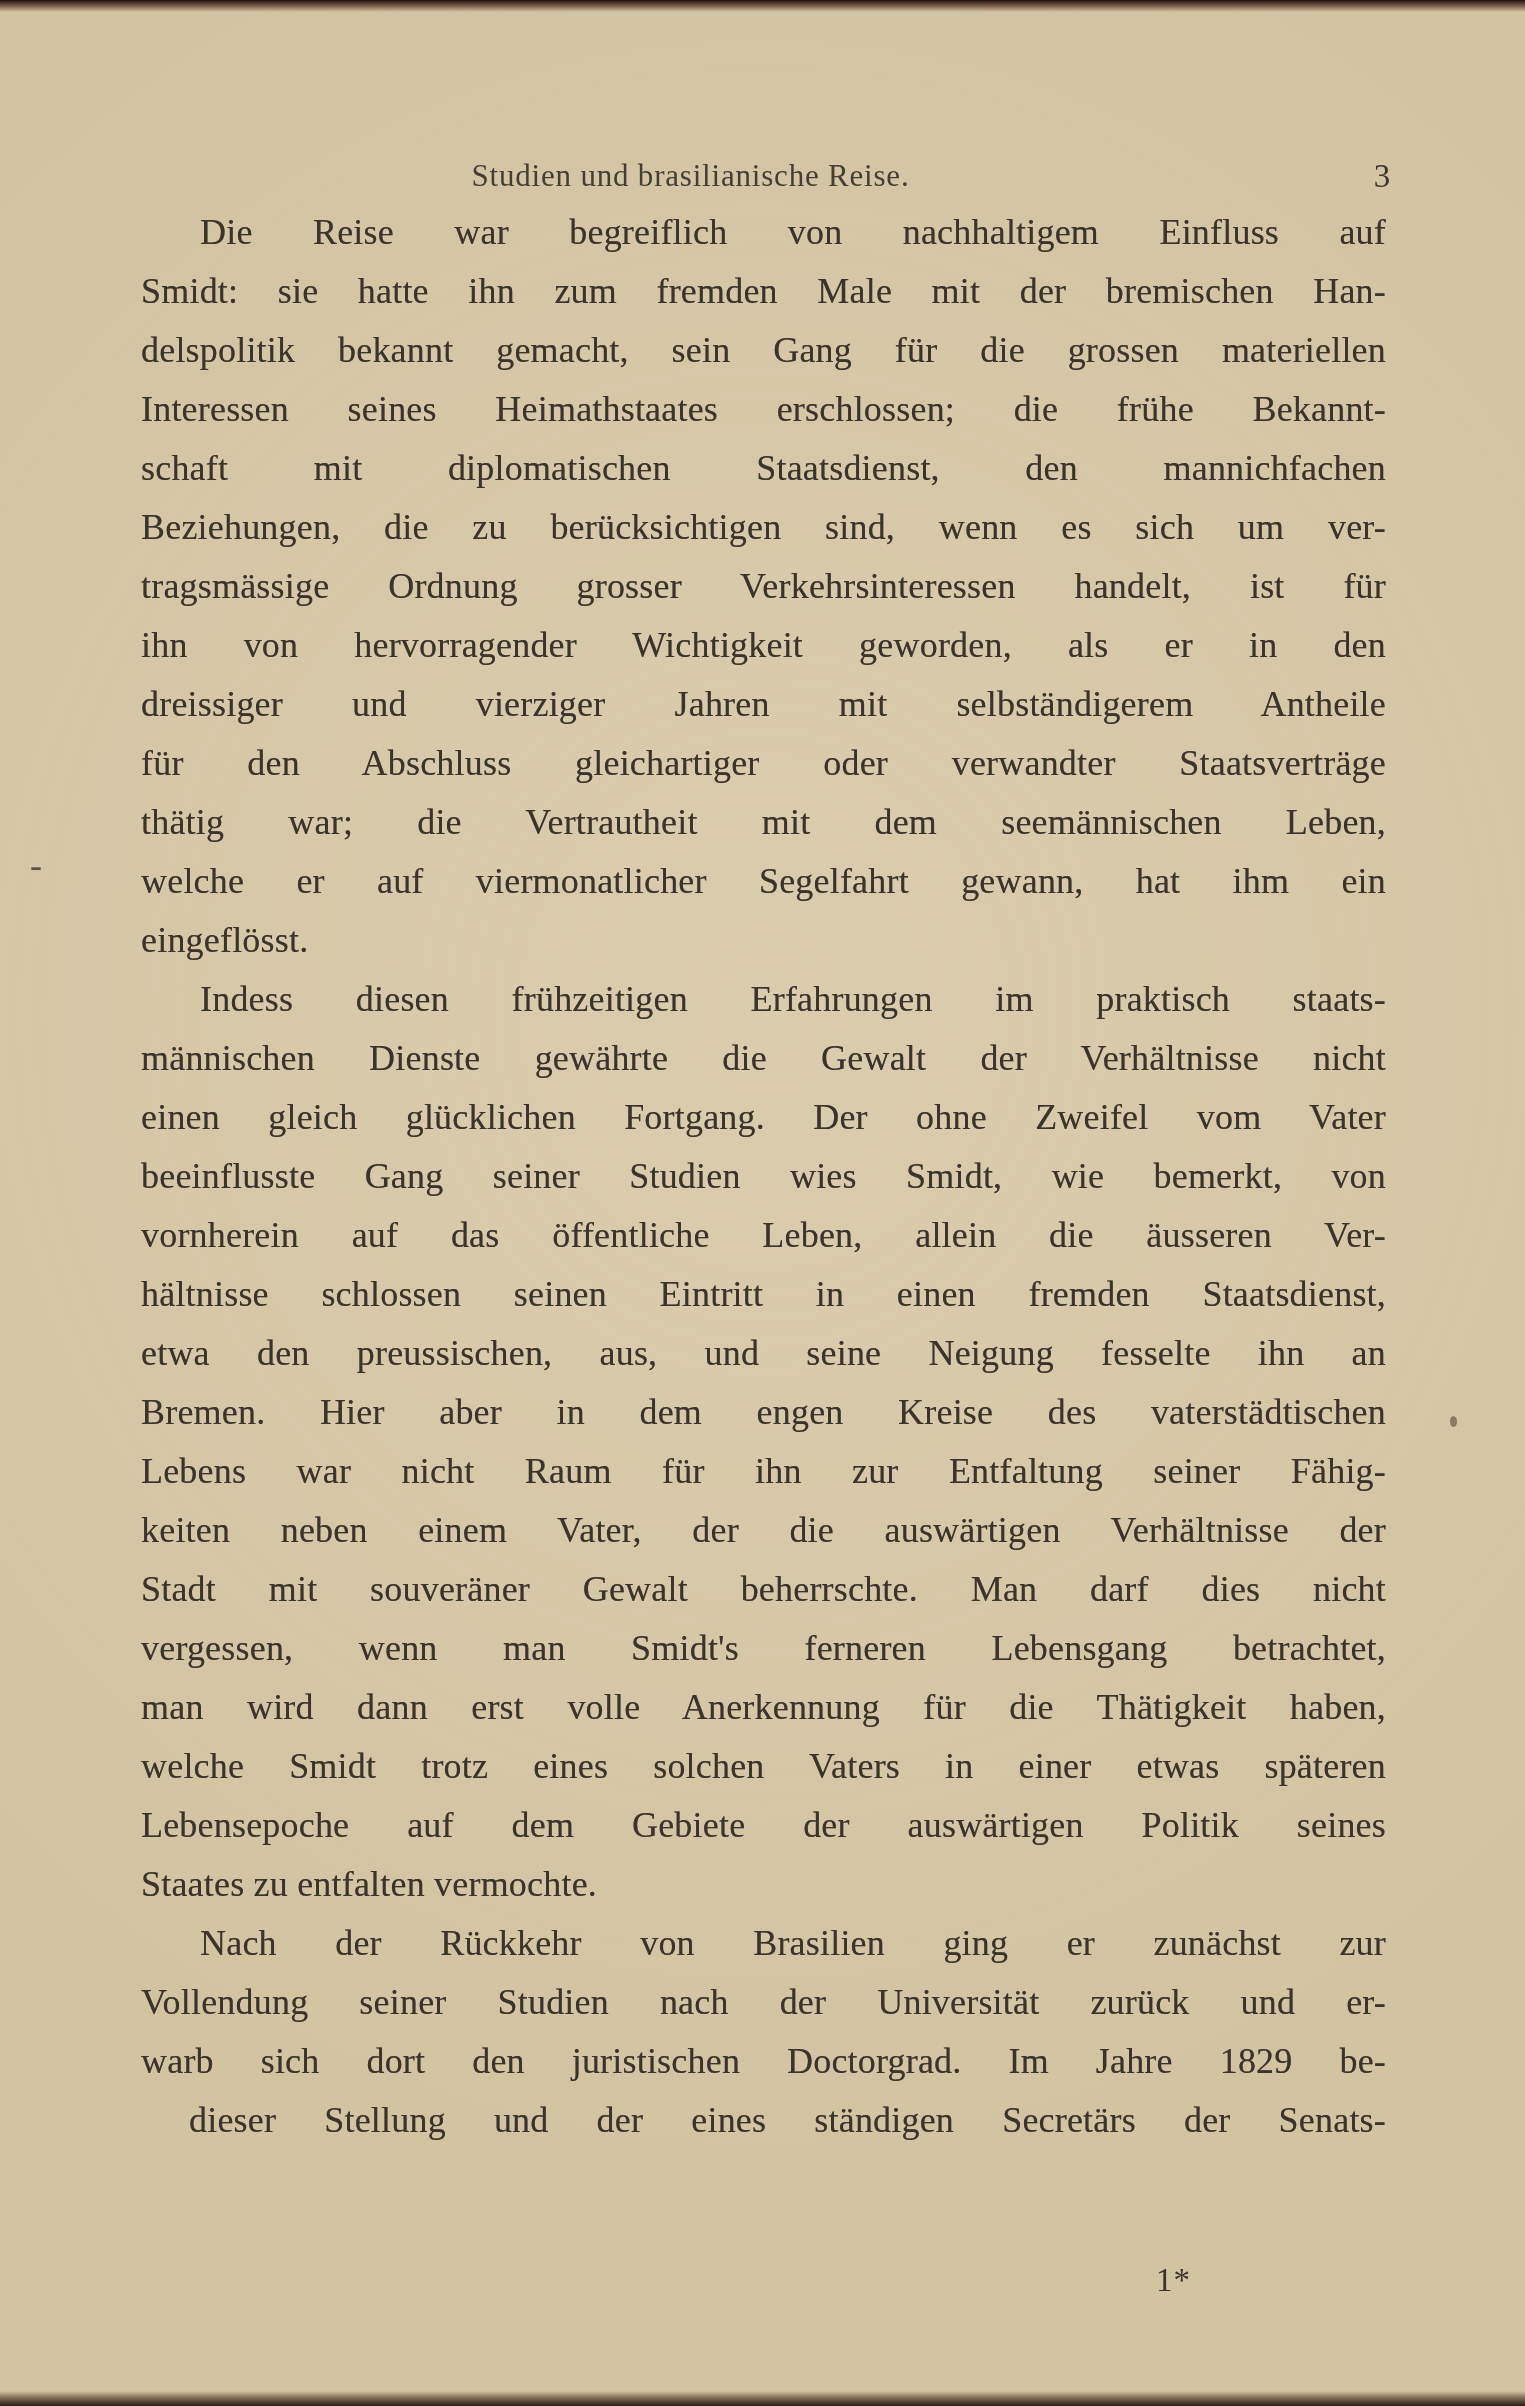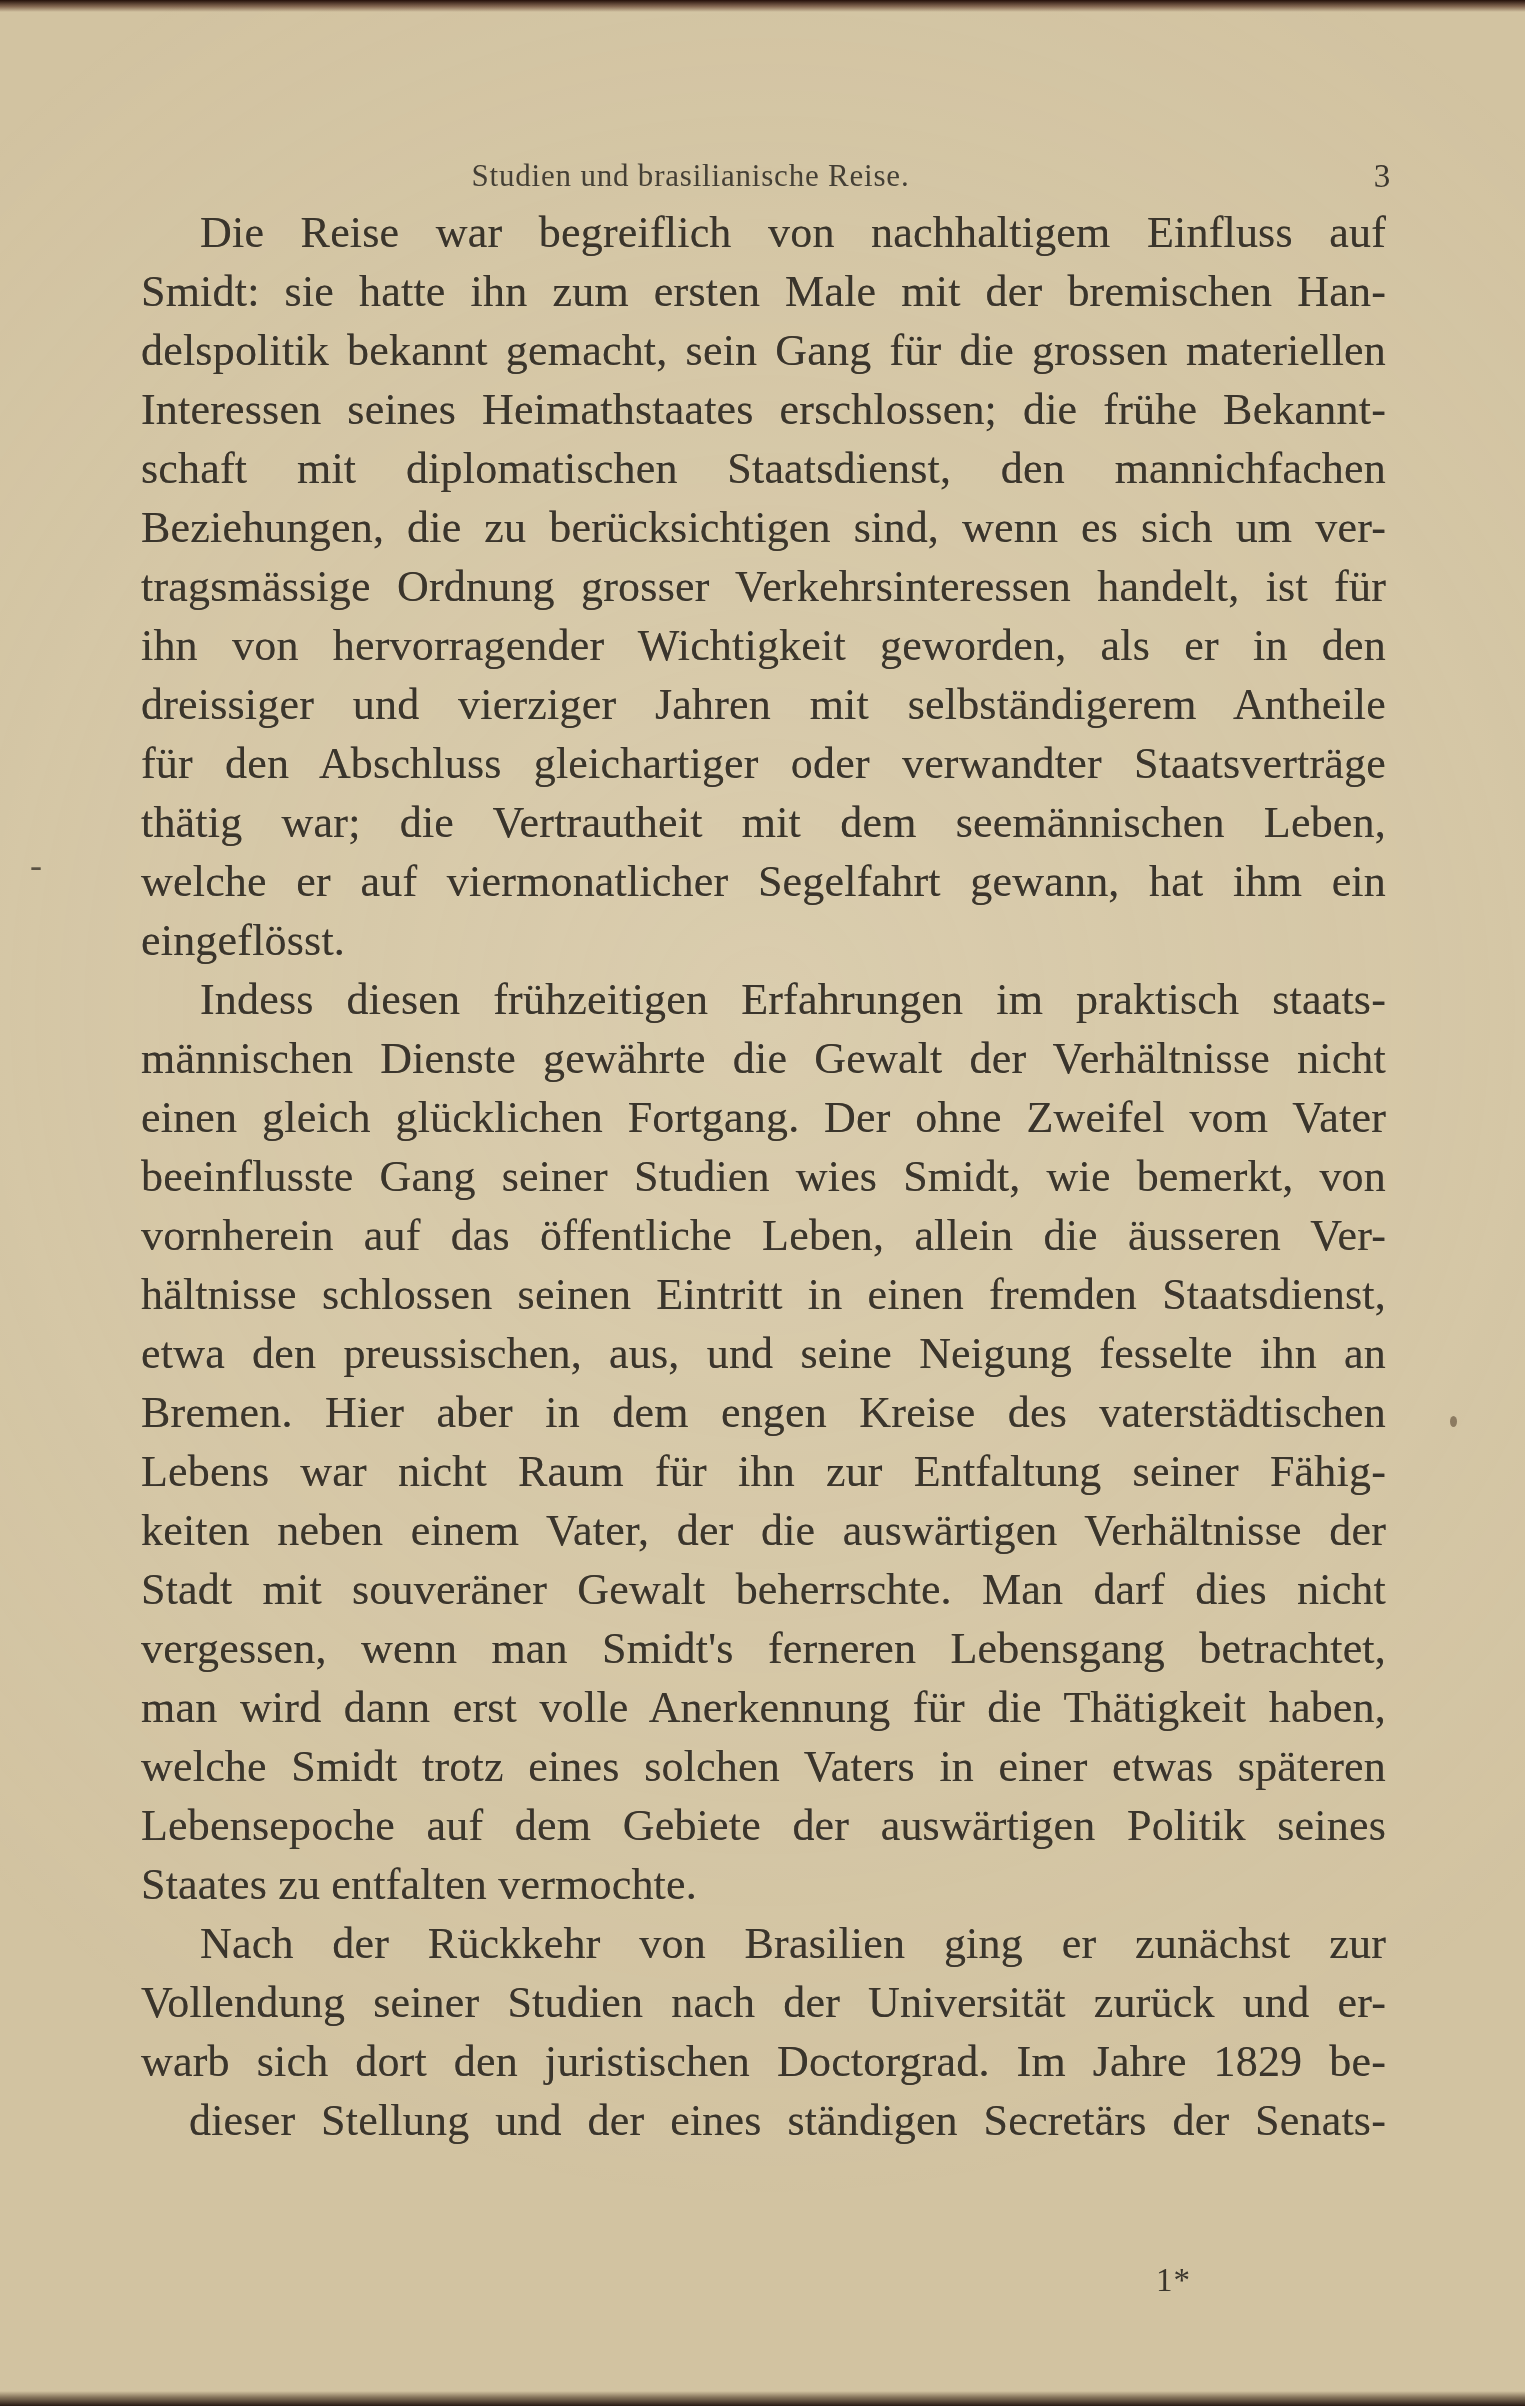--- a/index.html
+++ b/index.html
@@ -14,21 +14,21 @@
   }
   .edge-top{position:absolute;top:0;left:0;width:100%;height:12px;
     background:linear-gradient(180deg,#24100a 0%,rgba(70,30,18,0.55) 55%,rgba(70,30,18,0) 100%);}
   .edge-bottom{position:absolute;bottom:0;left:0;width:100%;height:16px;
     background:linear-gradient(0deg,#1d110b 0%,rgba(55,35,20,0.5) 60%,rgba(55,35,20,0) 100%);}
   .running-header{position:absolute;left:152px;top:158px;width:1245px;height:46px;
     font-size:31px;letter-spacing:0.8px;color:#443f35;}
   .header-title{display:block;text-align:center;padding-right:168px;}
   .page-number{position:absolute;right:6px;top:0;font-size:33px;color:#3c372e;}
   .text-block{position:absolute;left:141px;top:203px;width:1245px;
-    font-size:44px;line-height:59px;letter-spacing:0.2px;
+    font-size:36px;line-height:59px;letter-spacing:0.2px;
     text-shadow:0 0 0.6px rgba(58,48,38,0.55);}
   .para .line{text-align:justify;text-align-last:justify;}
   .para .line:first-child{text-indent:59px;}
   .para .line:last-child{text-align-last:left;}
   .para.full-last .line:last-child{text-align-last:justify;margin-left:48px;}
   .margin-mark{position:absolute;left:30px;top:844px;font-size:36px;color:#5a5244;}
   .signature-mark{position:absolute;left:1156px;top:2262px;font-size:33px;letter-spacing:1px;color:#3a352c;}
   .speck{position:absolute;left:1450px;top:1416px;width:7px;height:11px;border-radius:50%;
     background:rgba(80,62,42,0.55);}
 </style>
@@ -40,21 +40,21 @@
 
 <header class="running-header">
   <span class="header-title">Studien und brasilianische Reise.</span>
   <span class="page-number">3</span>
 </header>
 
 <main class="text-block">
   <div class="para">
 
   <div class="line">Die Reise war begreiflich von nachhaltigem Einfluss auf</div>
-      <div class="line">Smidt: sie hatte ihn zum ersten Male mit der bremischen Han-</div>
+      <div class="line">Smidt: sie hatte ihn zum fremden Male mit der bremischen Han-</div>
       <div class="line">delspolitik bekannt gemacht, sein Gang für die grossen materiellen</div>
       <div class="line">Interessen seines Heimathstaates erschlossen; die frühe Bekannt-</div>
       <div class="line">schaft mit diplomatischen Staatsdienst, den mannichfachen</div>
       <div class="line">Beziehungen, die zu berücksichtigen sind, wenn es sich um ver-</div>
       <div class="line">tragsmässige Ordnung grosser Verkehrsinteressen handelt, ist für</div>
       <div class="line">ihn von hervorragender Wichtigkeit geworden, als er in den</div>
       <div class="line">dreissiger und vierziger Jahren mit selbständigerem Antheile</div>
       <div class="line">für den Abschluss gleichartiger oder verwandter Staatsverträge</div>
       <div class="line">thätig war; die Vertrautheit mit dem seemännischen Leben,</div>
       <div class="line">welche er auf viermonatlicher Segelfahrt gewann, hat ihm ein</div>

